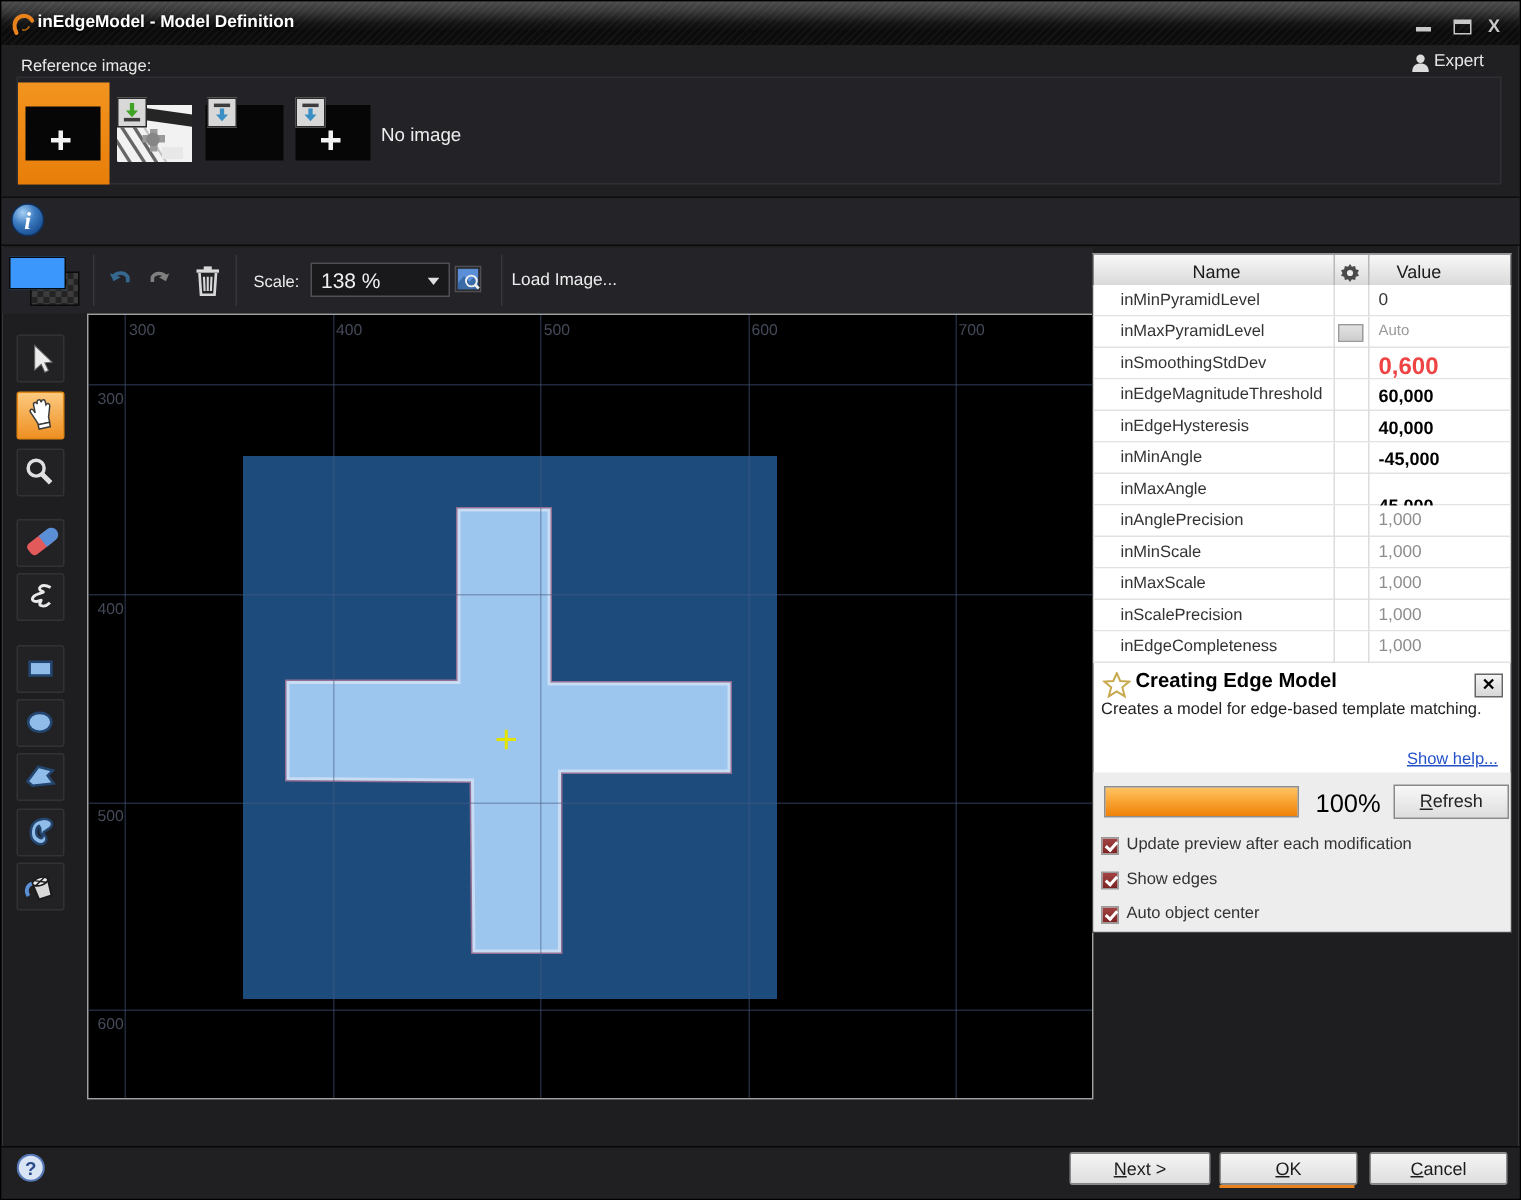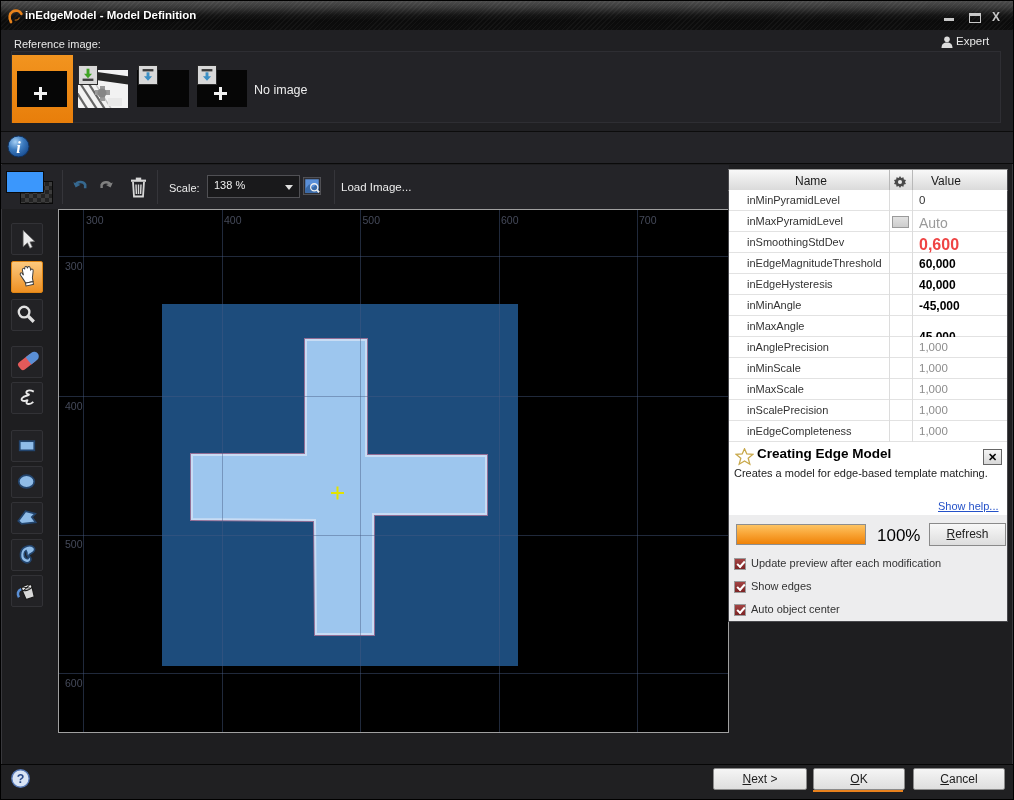--- a/index.html
+++ b/index.html
@@ -15,21 +15,21 @@
 #bottombar{position:absolute;left:0;top:763px;width:1012px;height:35px;background:#202022;border-top:1px solid #060606}
 #canvas{position:absolute;left:56.5px;top:207.5px;width:671px;height:524px;border:1px solid #a0a0a0;background:#000;overflow:hidden}
 #rpanel{position:absolute;left:727px;top:168px;width:280px;height:453px;background:#fff;border:1px solid #48484c;border-top:none}
 
 #titletxt{position:absolute;left:24px;top:8px;color:#fff;font-size:11.5px;font-weight:bold;text-shadow:0 1px 2px #000}
 #reflabel{position:absolute;left:13px;top:37px;color:#e8e8e8;font-size:11px}
 #noimage{position:absolute;left:253px;top:82px;color:#ededed;font-size:12.5px}
 #expert{position:absolute;left:955px;top:34px;color:#e8e8e8;font-size:11.5px}
 #steptext{position:absolute;left:41px;top:138px;color:#f5f5f5;font-size:13.5px;font-weight:bold}
 #scalelbl{position:absolute;left:168px;top:181px;color:#ececec;font-size:11px}
-#combo{position:absolute;left:206px;top:174px;width:93px;height:23px;background:#19191b;border:1px solid #505054;color:#f0f0f0;font-size:11px}
+#combo{position:absolute;left:206px;top:174px;width:93px;height:23px;background:#19191b;border:1px solid #505054;color:#f0f0f0;font-size:14px}
 #loadimg{position:absolute;left:340px;top:180px;color:#ececec;font-size:11.5px}
 .thumb{position:absolute;background:#060606}
 .badge{position:absolute;width:20px;height:20px;background:#d8d8d8;border:1px solid #2a2a2a}
 .orangesel{position:absolute;left:11px;top:54px;width:61px;height:68px;background:linear-gradient(#f2941f,#e87e0a)}
 .wplus{position:absolute;width:13px;height:13px}
 .wplus::before{content:"";position:absolute;left:0;top:5px;width:13px;height:3px;background:#f2f2f2}
 .wplus::after{content:"";position:absolute;left:5px;top:0;width:3px;height:13px;background:#f2f2f2}
 .tbtn{position:absolute;left:10px;width:32px;height:32px;background:#222225;border:1px solid #323236;border-radius:2px}
 .tbtn.sel{background:linear-gradient(#fcc97e,#ee9023);border:1px solid #e08614}
 .gl{position:absolute;background:rgba(70,90,130,0.45);z-index:6}
@@ -264,21 +264,21 @@
         </svg>
       </div>
       <div class="trow" style="top:189px">
         <span class="tname">inMinPyramidLevel</span>
         <span class="tval" style="color:#333;font-size:11.5px;top:4px">0</span>
  <span class="vline" style="left:160px"></span>
         <span class="vline" style="left:183px"></span>
       </div>
       <div class="trow" style="top:210px">
         <span class="tname">inMaxPyramidLevel</span>
-        <span class="tval" style="color:#9a9a9a;font-size:14px;top:4px">Auto</span>
+        <span class="tval" style="color:#9a9a9a;font-size:10px;top:4px">Auto</span>
  <span class="vline" style="left:160px"></span>
         <span class="vline" style="left:183px"></span>
       </div>
       <div class="abs" style="left:891px;top:215px;width:17px;height:12px;background:linear-gradient(#e2e2e2,#cdcdcd);border:1px solid #9a9a9a"></div>
       <div class="trow" style="top:231px">
         <span class="tname">inSmoothingStdDev</span>
         <span class="tval" style="color:#ef4444;font-weight:bold;font-size:16px;top:4px">0,600</span>
  <span class="vline" style="left:160px"></span>
         <span class="vline" style="left:183px"></span>
       </div>

